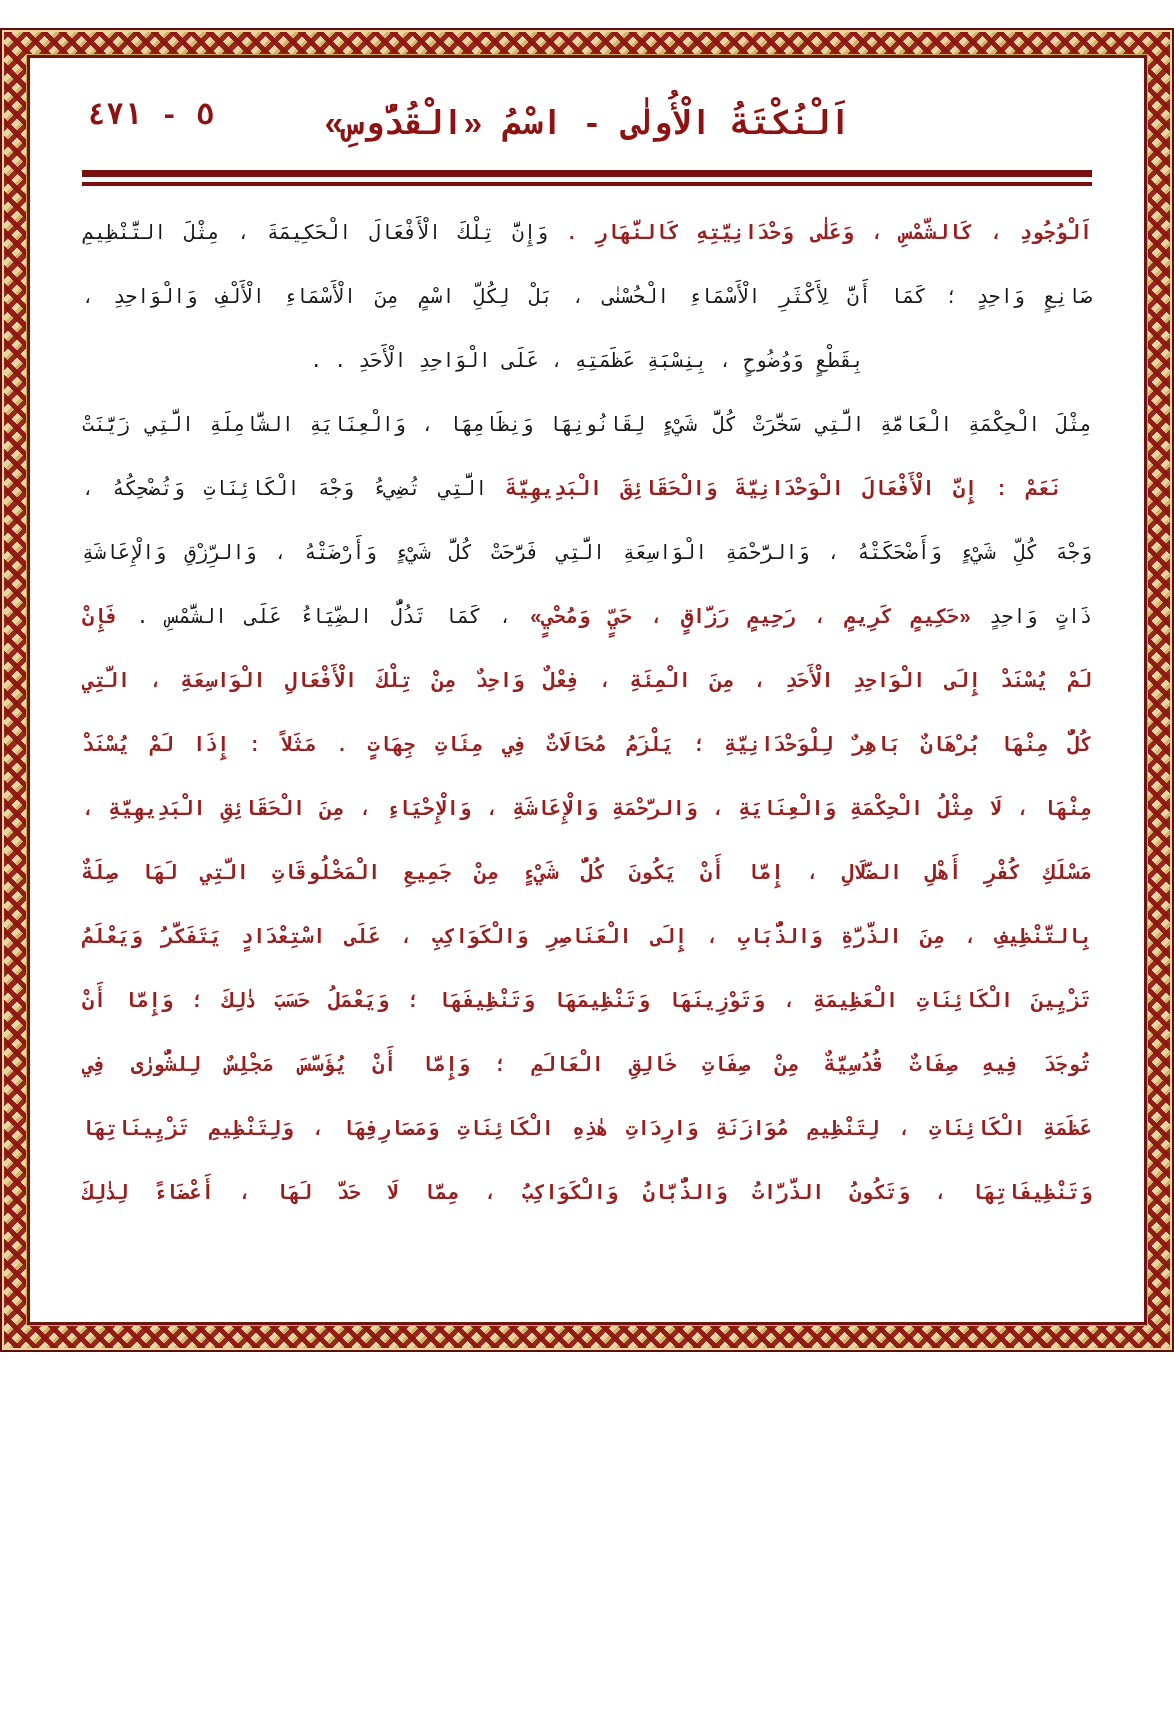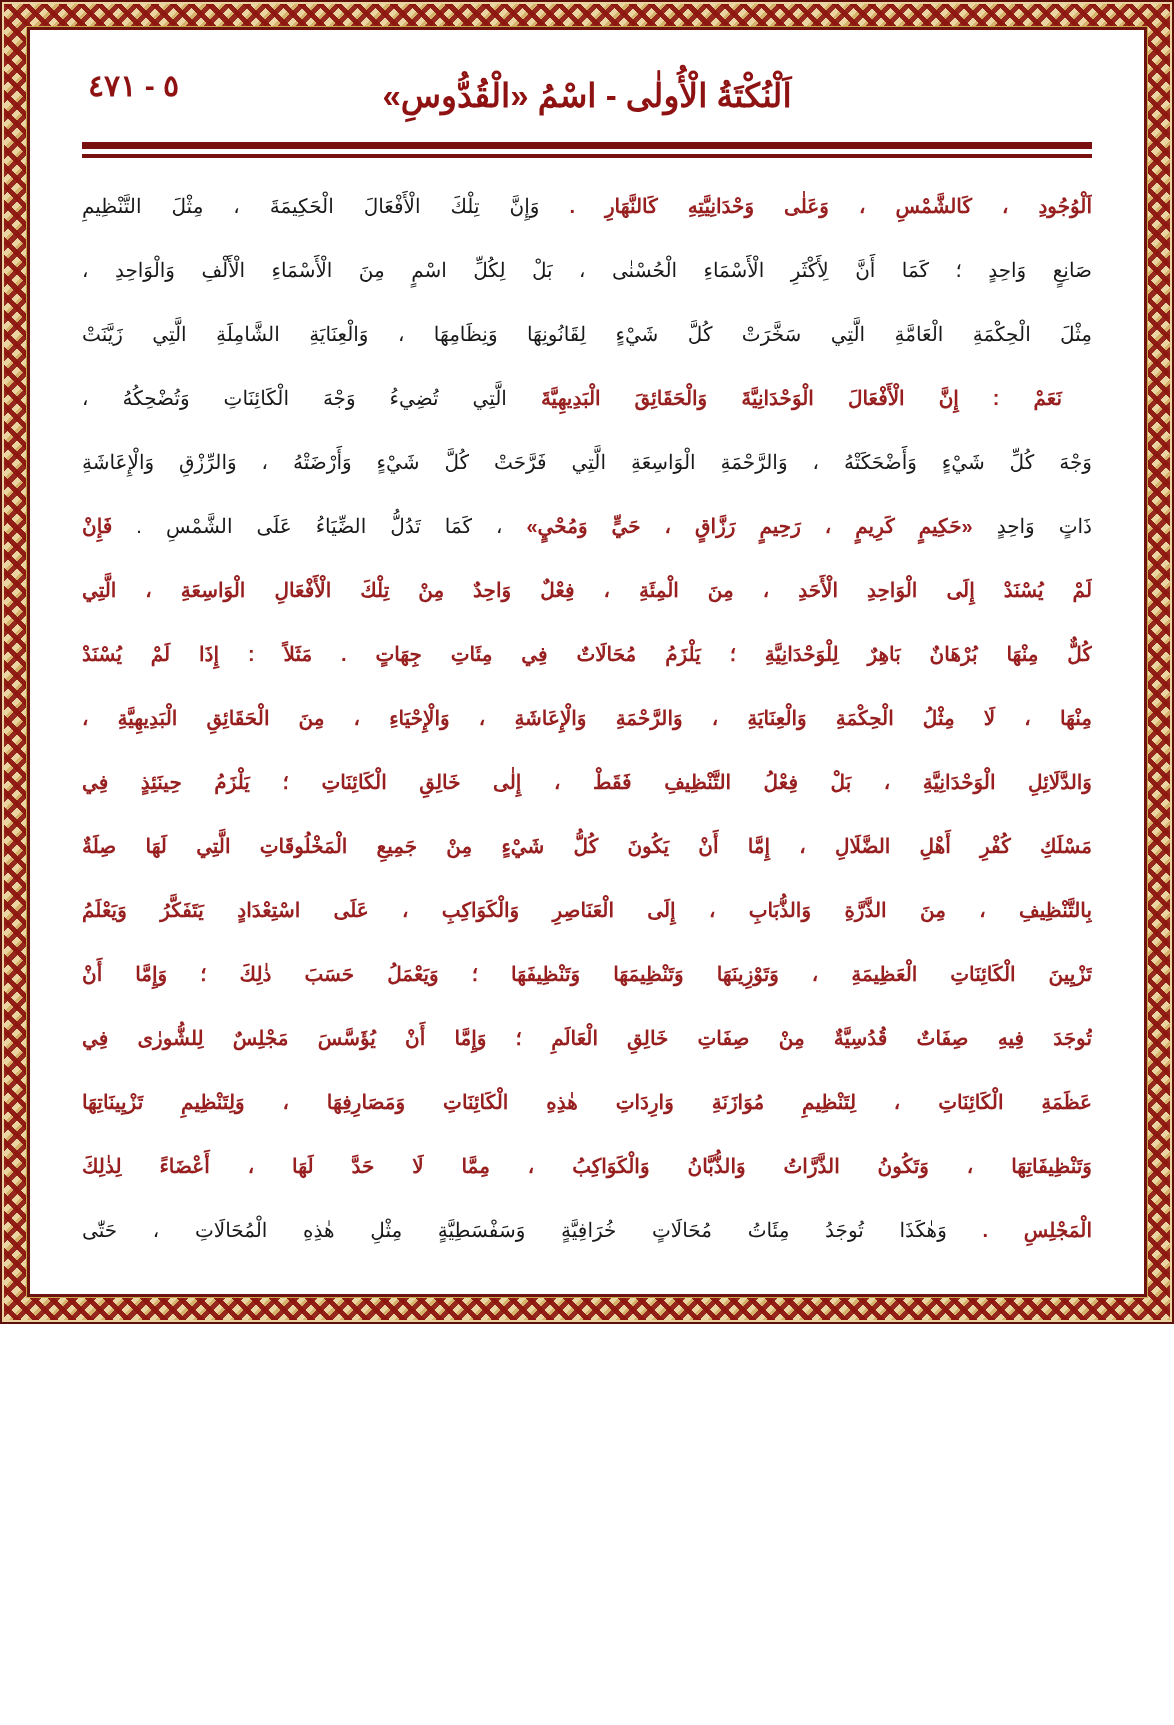--- a/index.html
+++ b/index.html
@@ -5,21 +5,22 @@
   html,body{margin:0;padding:0;background:#ffffff;}
   .page{
     position:relative;
     width:1174px;height:1324px;
     background-color:#e9d4a2;
     background-image:
       repeating-linear-gradient(45deg, rgba(141,22,16,.95) 0 5px, rgba(228,201,143,0) 5px 13px),
       repeating-linear-gradient(-45deg, rgba(141,22,16,.9) 0 5px, rgba(197,150,60,.55) 5px 8px, rgba(228,201,143,0) 8px 13px);
     box-shadow: inset 0 0 0 2px #5f0f0a, inset 0 0 0 4px #e9d4a2;
     overflow:hidden;
-    font-family:Liberation Sans, sans-serif;
+    font-family:Liberation Mono, monospace;
+    margin-top:28px;
   }
   .paper{
     position:absolute; inset:27px;
     background:#ffffff;
     border:3px solid #6d1410;
     box-shadow: 0 0 0 1px #caa84c;
     padding:28px 52px 0 52px;
     box-sizing:border-box;
   }
   .header{
@@ -76,33 +77,32 @@
       <div class="page-title">اَلْنُكْتَةُ الْأُولٰى - اسْمُ «الْقُدُّوسِ»</div>
     </div>
     <div class="rules">
       <div class="rule-thick"></div>
       <div class="rule-thin"></div>
     </div>
     <div class="body-text">
         <div>
           <div class="line"><span class="red">اَلْوُجُودِ ، كَالشَّمْسِ ، وَعَلٰى وَحْدَانِيَّتِهِ كَالنَّهَارِ .</span> <span class="black">وَإِنَّ تِلْكَ الْأَفْعَالَ الْحَكِيمَةَ ، مِثْلَ التَّنْظِيمِ</span></div>
           <div class="line"><span class="black">صَانِعٍ وَاحِدٍ ؛ كَمَا أَنَّ لِأَكْثَرِ الْأَسْمَاءِ الْحُسْنٰى ، بَلْ لِكُلِّ اسْمٍ مِنَ الْأَسْمَاءِ الْأَلْفِ وَالْوَاحِدِ ،</span></div>
+          <div class="line center"><span class="black">بِقَطْعٍ وَوُضُوحٍ ، بِنِسْبَةِ عَظَمَتِهِ ، عَلَى الْوَاحِدِ الْأَحَدِ . .</span></div>
         </div>
         <div>
           <div class="line"><span class="black">مِثْلَ الْحِكْمَةِ الْعَامَّةِ الَّتِي سَخَّرَتْ كُلَّ شَيْءٍ لِقَانُونِهَا وَنِظَامِهَا ، وَالْعِنَايَةِ الشَّامِلَةِ الَّتِي زَيَّنَتْ</span></div>
           <div class="line indent"><span class="red">نَعَمْ : إِنَّ الْأَفْعَالَ الْوَحْدَانِيَّةَ وَالْحَقَائِقَ الْبَدِيهِيَّةَ</span> <span class="black">الَّتِي تُضِيءُ وَجْهَ الْكَائِنَاتِ وَتُضْحِكُهُ ،</span></div>
           <div class="line"><span class="black">وَجْهَ كُلِّ شَيْءٍ وَأَضْحَكَتْهُ ، وَالرَّحْمَةِ الْوَاسِعَةِ الَّتِي فَرَّحَتْ كُلَّ شَيْءٍ وَأَرْضَتْهُ ، وَالرِّزْقِ وَالْإِعَاشَةِ</span></div>
           <div class="line"><span class="black">ذَاتٍ وَاحِدٍ</span> <span class="red">«حَكِيمٍ كَرِيمٍ ، رَحِيمٍ رَزَّاقٍ ، حَيٍّ وَمُحْيٍ»</span> <span class="black">، كَمَا تَدُلُّ الضِّيَاءُ عَلَى الشَّمْسِ .</span> <span class="red">فَإِنْ</span></div>
           <div class="line"><span class="red">لَمْ يُسْنَدْ إِلَى الْوَاحِدِ الْأَحَدِ ، مِنَ الْمِئَةِ ، فِعْلٌ وَاحِدٌ مِنْ تِلْكَ الْأَفْعَالِ الْوَاسِعَةِ ، الَّتِي</span></div>
           <div class="line"><span class="red">كُلٌّ مِنْهَا بُرْهَانٌ بَاهِرٌ لِلْوَحْدَانِيَّةِ ؛ يَلْزَمُ مُحَالَاتٌ فِي مِئَاتِ جِهَاتٍ . مَثَلاً : إِذَا لَمْ يُسْنَدْ</span></div>
           <div class="line"><span class="red">مِنْهَا ، لَا مِثْلُ الْحِكْمَةِ وَالْعِنَايَةِ ، وَالرَّحْمَةِ وَالْإِعَاشَةِ ، وَالْإِحْيَاءِ ، مِنَ الْحَقَائِقِ الْبَدِيهِيَّةِ ،</span></div>
-          <div class="line"><span class="red">وَالدَّلَائِلِ الْوَحْدَانِيَّةِ ، بَلْ فِعْلُ التَّنْظِيفِ فَقَطْ ، إِلٰى خَالِقِ الْكَائِنَاتِ ؛ يَلْزَمُ حِينَئِذٍ فِي</span></div>
           <div class="line"><span class="red">مَسْلَكِ كُفْرِ أَهْلِ الضَّلَالِ ، إِمَّا أَنْ يَكُونَ كُلُّ شَيْءٍ مِنْ جَمِيعِ الْمَخْلُوقَاتِ الَّتِي لَهَا صِلَةٌ</span></div>
           <div class="line"><span class="red">بِالتَّنْظِيفِ ، مِنَ الذَّرَّةِ وَالذُّبَابِ ، إِلَى الْعَنَاصِرِ وَالْكَوَاكِبِ ، عَلَى اسْتِعْدَادٍ يَتَفَكَّرُ وَيَعْلَمُ</span></div>
           <div class="line"><span class="red">تَزْيِينَ الْكَائِنَاتِ الْعَظِيمَةِ ، وَتَوْزِينَهَا وَتَنْظِيمَهَا وَتَنْظِيفَهَا ؛ وَيَعْمَلُ حَسَبَ ذٰلِكَ ؛ وَإِمَّا أَنْ</span></div>
           <div class="line"><span class="red">تُوجَدَ فِيهِ صِفَاتٌ قُدُسِيَّةٌ مِنْ صِفَاتِ خَالِقِ الْعَالَمِ ؛ وَإِمَّا أَنْ يُؤَسَّسَ مَجْلِسٌ لِلشُّورٰى فِي</span></div>
           <div class="line"><span class="red">عَظَمَةِ الْكَائِنَاتِ ، لِتَنْظِيمِ مُوَازَنَةِ وَارِدَاتِ هٰذِهِ الْكَائِنَاتِ وَمَصَارِفِهَا ، وَلِتَنْظِيمِ تَزْيِينَاتِهَا</span></div>
           <div class="line"><span class="red">وَتَنْظِيفَاتِهَا ، وَتَكُونُ الذَّرَّاتُ وَالذُّبَّانُ وَالْكَوَاكِبُ ، مِمَّا لَا حَدَّ لَهَا ، أَعْضَاءً لِذٰلِكَ</span></div>
-          <div class="line"><span class="red">الْمَجْلِسِ .</span> <span class="black">وَهٰكَذَا تُوجَدُ مِئَاتُ مُحَالَاتٍ خُرَافِيَّةٍ وَسَفْسَطِيَّةٍ مِثْلِ هٰذِهِ الْمُحَالَاتِ ، حَتّٰى</span></div>
         </div>
       </div>
   </div>
 </div>
 
 </body></html>

